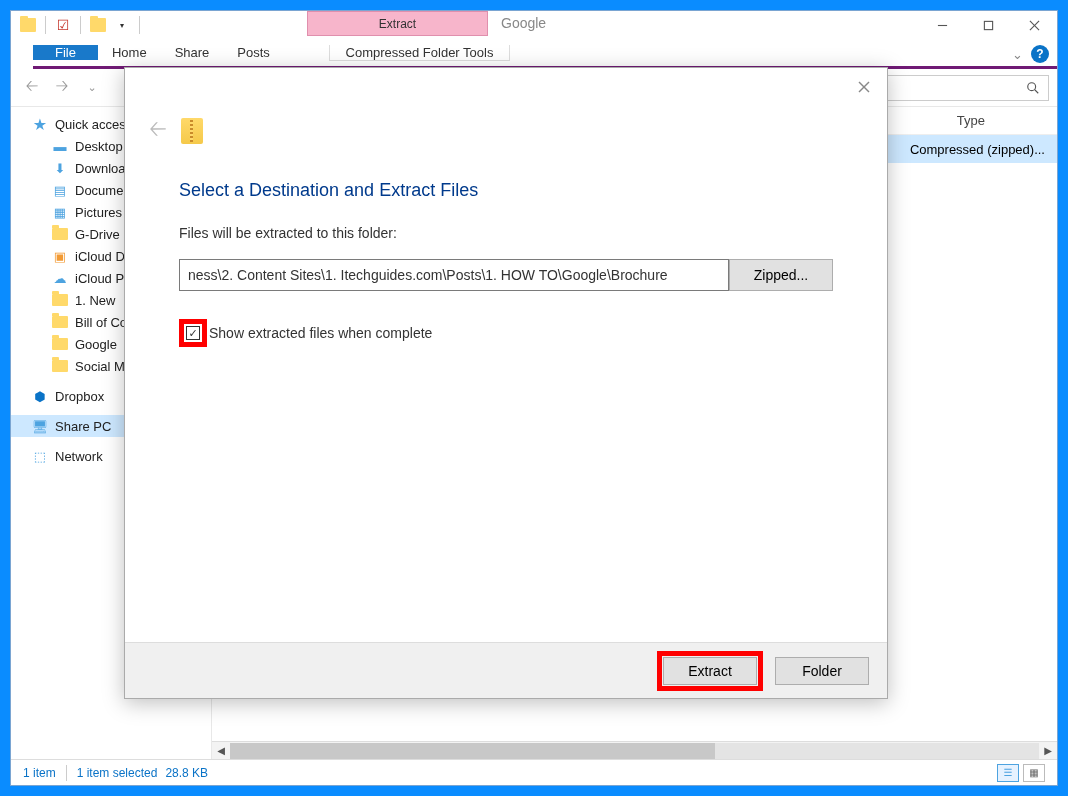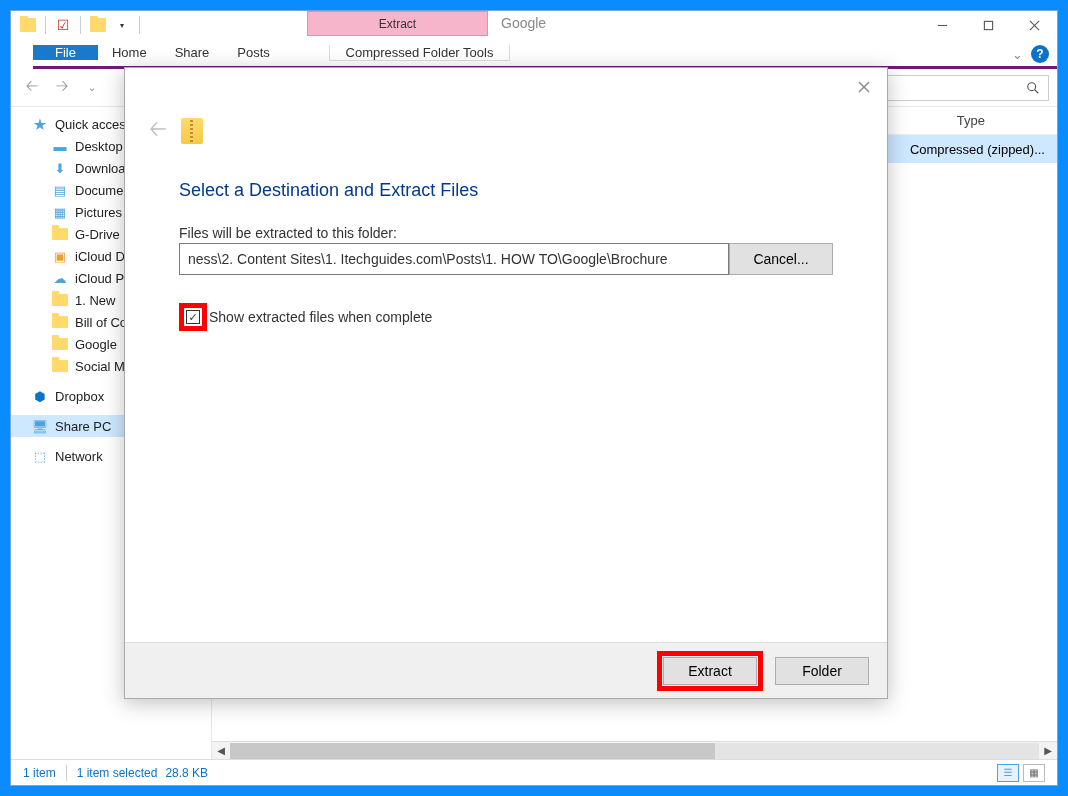--- a/index.html
+++ b/index.html
@@ -71,21 +71,21 @@
   .dlg-titlebar { height:38px; display:flex; align-items:center; justify-content:flex-end; padding:0 10px; }
   .dlg-close { width:26px; height:26px; display:flex; align-items:center; justify-content:center; color:#888; }
   .dlg-header { display:flex; align-items:center; gap:14px; padding:6px 24px 14px 24px; }
   .dlg-back { font-size:22px; color:#bbb; }
   .zip-icon { width:22px; height:26px; background:linear-gradient(#ffd96a,#f5c94a); border-radius:2px; position:relative; }
   .zip-icon::after { content:""; position:absolute; left:9px; top:2px; width:3px; height:22px; background:repeating-linear-gradient(#c98a2a 0 2px, #ffd96a 2px 4px); }
   .dlg-header-title { font-size:14px; color:#333; }
   
   .dlg-body { flex:1; padding: 16px 54px; }
   .dlg-heading { color:#003a8c; font-size:18px; font-weight:400; margin-bottom:24px; }
-  .dlg-label { font-size:14px; color:#333; margin-bottom:2px; }
+  .dlg-label { font-size:14px; color:#333; margin-bottom:18px; }
   .dlg-row { display:flex; align-items:center; margin-bottom:28px; }
   .dlg-input { flex:1; height:32px; border:1px solid #7a7a7a; padding:0 8px; font-size:14px; color:#333; background:#fff; }
   .dlg-browse { width:104px; height:32px; background:#e1e1e1; border:1px solid #adadad; font-size:14px; }
   
   .dlg-check-row { display:flex; align-items:center; gap:0; font-size:14px; color:#333; }
   .red-box { border:5px solid #ff0000; padding:2px; display:inline-flex; align-items:center; justify-content:center; margin-right:2px; }
   .checkbox { width:14px; height:14px; border:1px solid #333; display:inline-flex; align-items:center; justify-content:center; font-size:11px; background:#fff; }
   
   .dlg-footer { height:56px; background:#f0f0f0; border-top:1px solid #ddd; display:flex; align-items:center; justify-content:flex-end; gap:12px; padding:0 18px; }
   .dlg-btn { width:94px; height:28px; background:#e1e1e1; border:1px solid #adadad; font-size:14px; display:inline-flex; align-items:center; justify-content:center; }
@@ -277,21 +277,21 @@
     </div>
     <div class="dlg-header">
       <span class="dlg-back">🡠</span>
       <span class="zip-icon"></span>
     </div>
     <div class="dlg-body">
       <div class="dlg-heading">Select a Destination and Extract Files</div>
       <div class="dlg-label">Files will be extracted to this folder:</div>
       <div class="dlg-row">
         <input class="dlg-input" value="ness\2. Content Sites\1. Itechguides.com\Posts\1. HOW TO\Google\Brochure" style="">
-        <button class="dlg-browse">Cancel...</button>
+        <button class="dlg-browse">Zipped...</button>
       </div>
       <div class="dlg-check-row">
         <span class="red-box">
           <span class="checkbox">✓</span>
         </span>
         <span>Show extracted files when complete</span>
       </div>
     </div>
     <div class="dlg-footer">
       <span class="red-box-btn">

